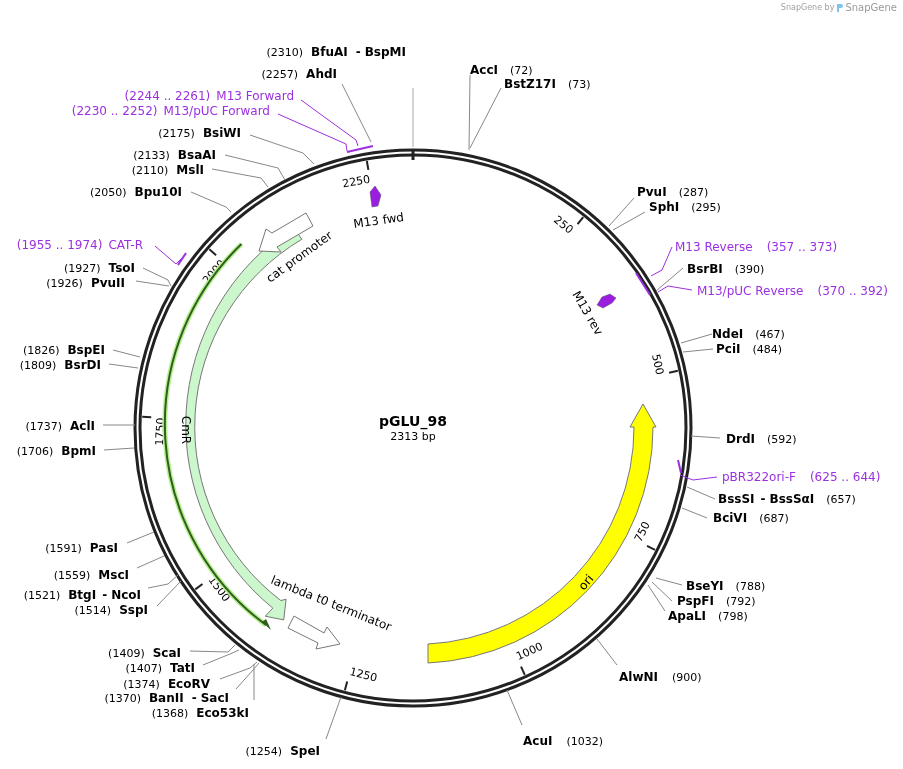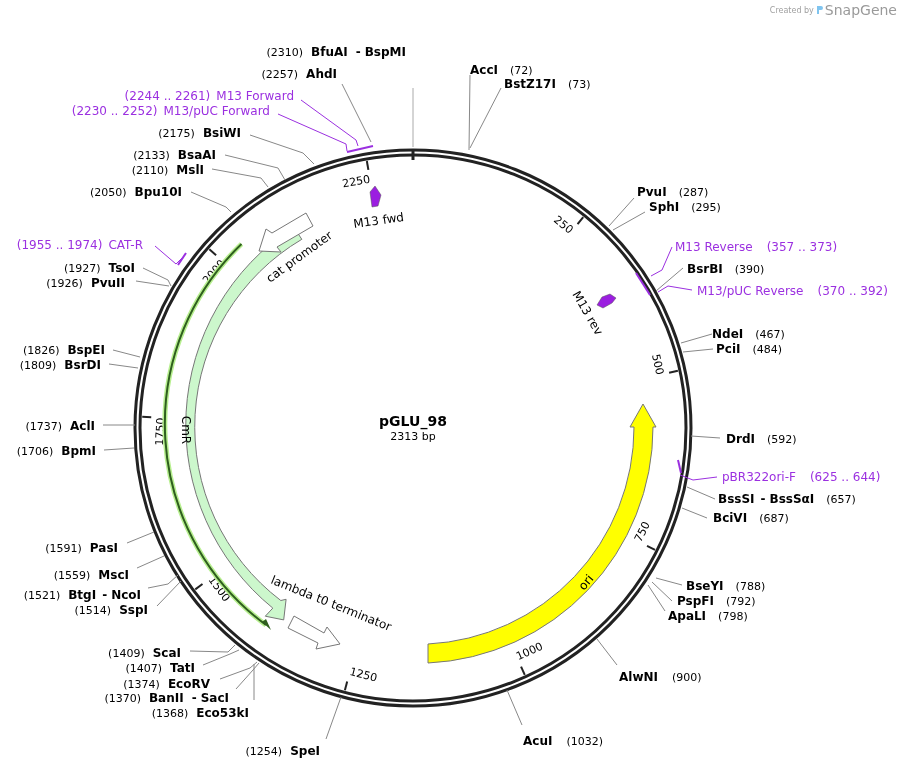--- a/index.html
+++ b/index.html
@@ -1,34 +1,34 @@
 <!DOCTYPE html>
 <html><head>
 <meta charset="utf-8">
 <style>
   html, body { margin:0; padding:0; background:#ffffff; }
   body { width:903px; height:769px; position:relative; overflow:hidden;
          font-family:"DejaVu Sans", sans-serif; }
   #map { position:absolute; left:0; top:0; }
   .credit { position:absolute; right:6px; top:2px; font-size:8px; color:#a0a0a0;
             font-family:"DejaVu Sans", sans-serif; display:flex; align-items:center; gap:2px; }
-  .credit .brand { font-size:14px; color:#9a9a9a; }
+  .credit .brand { font-size:10px; color:#9a9a9a; }
   .site-name { font-weight:bold; font-size:12px; fill:#000; }
   .site-pos { font-size:11px; fill:#000; }
   .primer-text { font-size:12px; fill:#9b30e0; }
   .tick-label { font-size:11px; fill:#000; }
   .title { font-weight:bold; font-size:14px; fill:#000; }
   .subtitle { font-size:11px; fill:#000; }
   .feat-label { font-size:12px; fill:#000; }
 </style>
 </head>
 <body>
 
 <div class="credit">
-  <span>Created by</span>
+  <span>SnapGene by</span>
   <svg width="7" height="10">
       <path d="M1 1 h4 a2 2 0 0 1 0 4 h-2 v4 h-2z" fill="#7fc4ef"></path>
     </svg>
   <span class="brand">SnapGene</span>
 </div>
 
 <svg id="map" width="903" height="769" viewBox="0 0 903 769">
 
   <g>
     <circle cx="413" cy="428" r="278" fill="none" stroke="#222" stroke-width="3"></circle>

